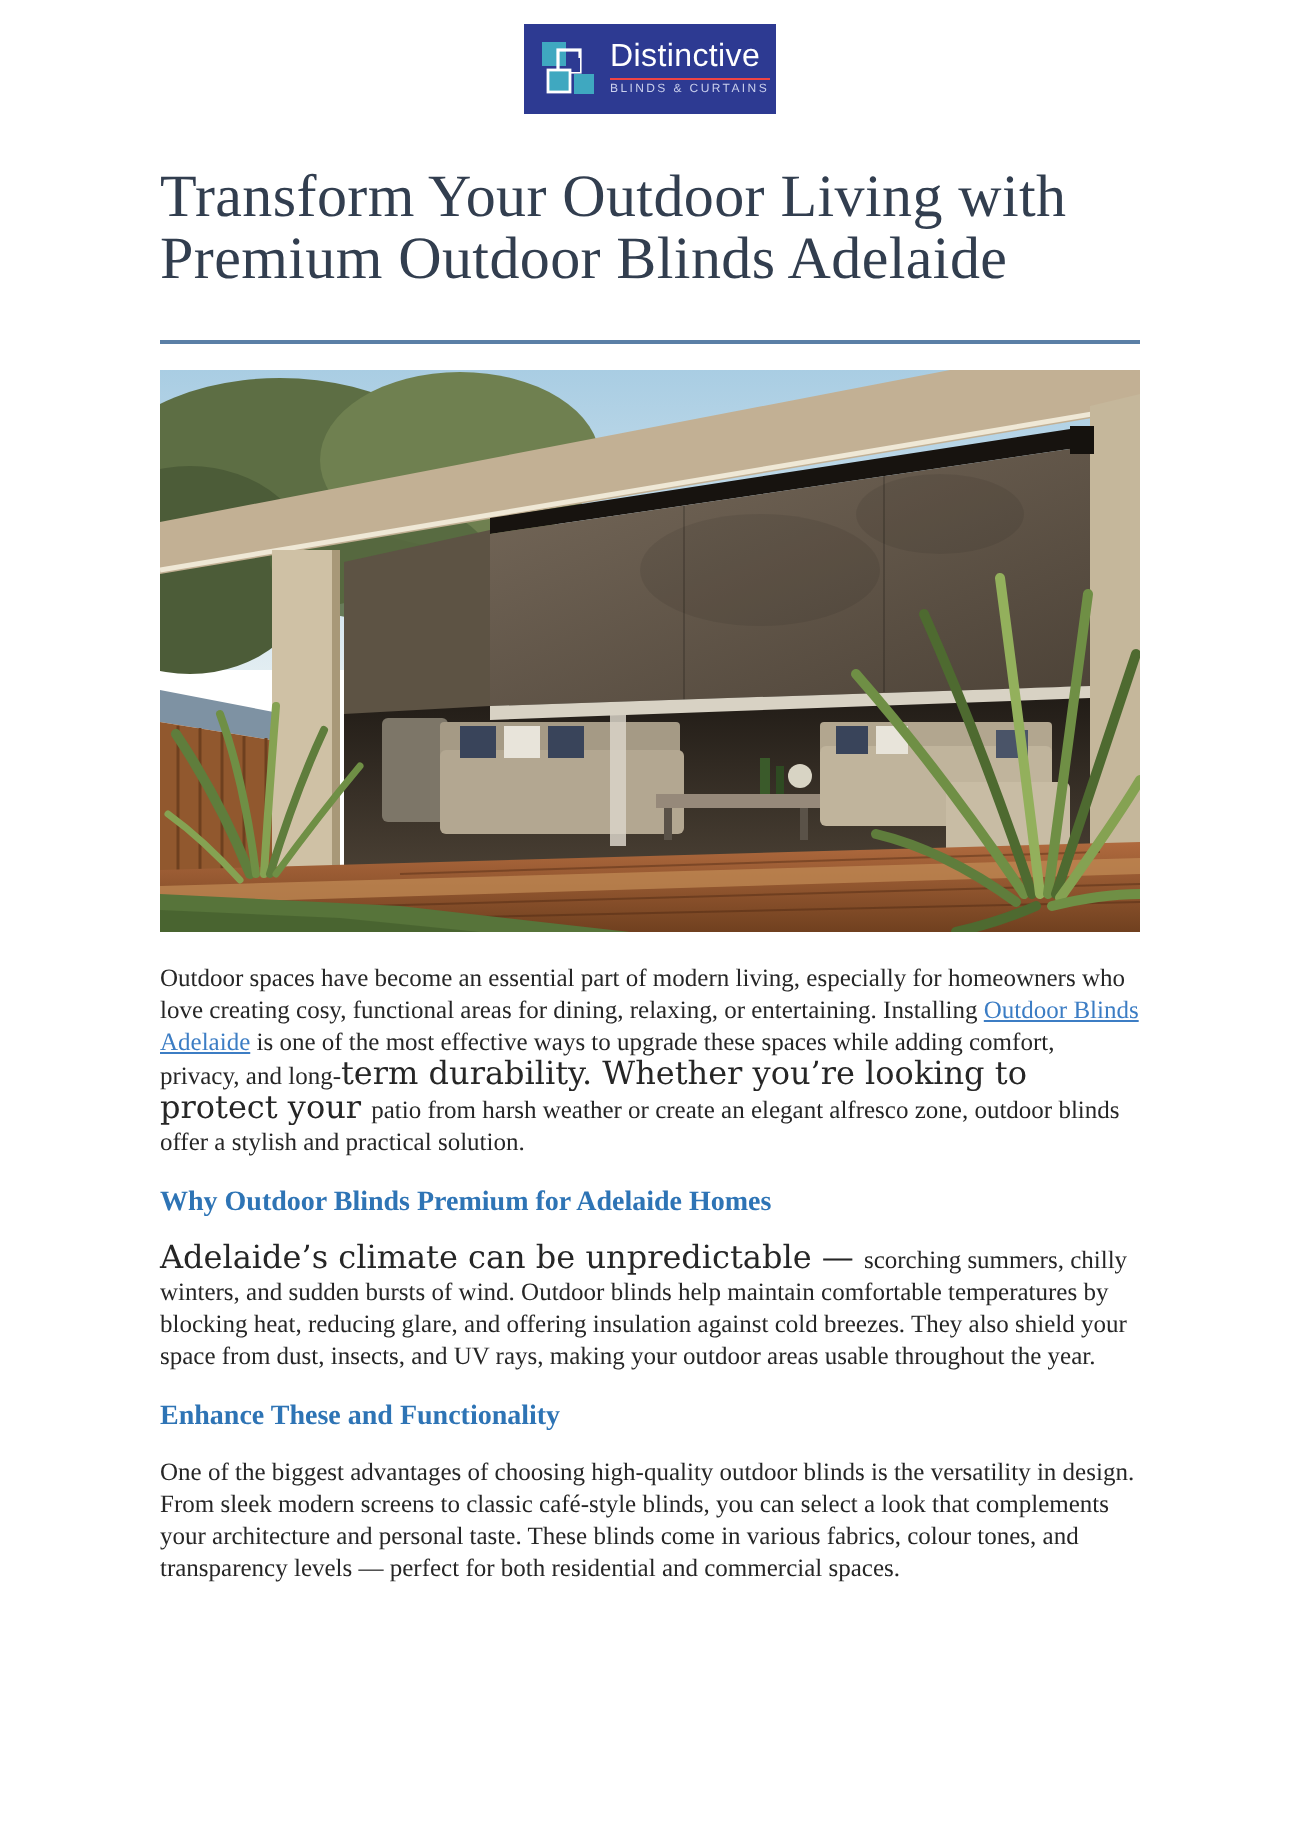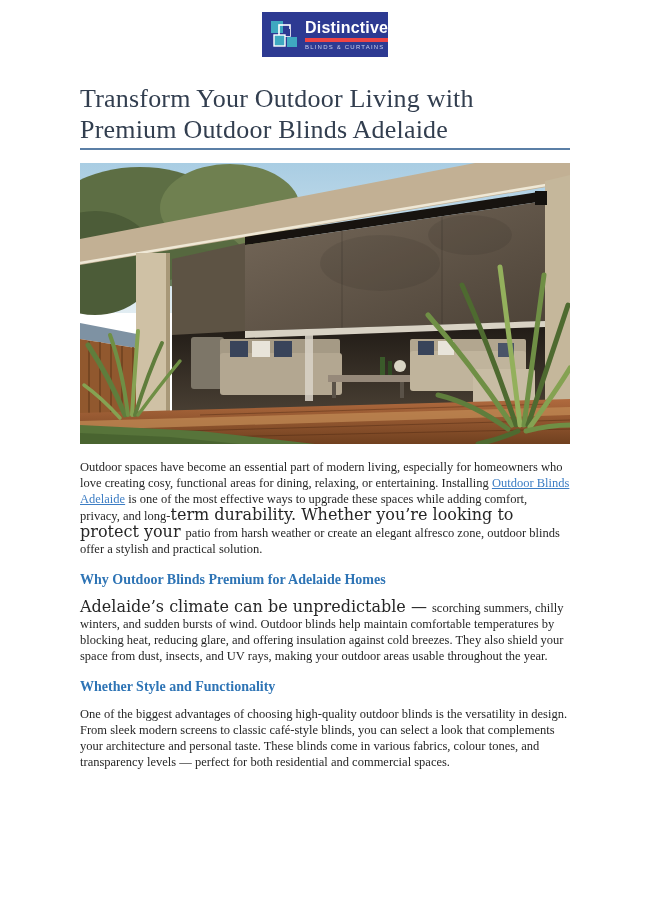--- a/index.html
+++ b/index.html
@@ -5,27 +5,27 @@
   html,body{margin:0;padding:0;background:#ffffff;}
   .page{position:relative;width:650px;height:920px;background:#fff;overflow:hidden;
         font-family:"Liberation Serif",serif;color:#262626;}
   
   .logo-bar{display:flex;justify-content:center;padding-top:12px;}
   .logo{width:126px;height:45px;background:#2D3A92;display:flex;align-items:center;
         gap:7px;padding:0 9px 0 8px;box-sizing:border-box;}
   .logo-icon{flex:0 0 auto;}
   .logo-text{display:flex;flex-direction:column;line-height:1;}
   .brand{color:#ffffff;font-family:"Liberation Sans",sans-serif;font-size:16px;
-         font-weight:700;letter-spacing:.2px;border-bottom:4px solid #ef4444;padding-bottom:2px;}
+         font-weight:400;letter-spacing:.2px;border-bottom:1px solid #ef4444;padding-bottom:2px;}
   .tagline{color:#c9cfec;font-family:"Liberation Sans",sans-serif;font-size:6px;
            letter-spacing:1.2px;margin-top:2px;white-space:nowrap;}
   
   .content{padding:0 80px;}
-  h1.title{font-size:26px;font-weight:400;color:#323E4F;line-height:31px;
-           margin:26px 0 0 0;padding-bottom:3px;border-bottom:2px solid #5B7FA6;
+  h1.title{font-size:30px;font-weight:400;color:#323E4F;line-height:31px;
+           margin:26px 0 0 0;padding-bottom:25px;border-bottom:2px solid #5B7FA6;
            letter-spacing:.2px;}
   figure.hero{margin:13px 0 0 0;width:490px;height:281px;padding:0;}
   figure.hero svg{display:block;}
   p.body{font-size:12.5px;line-height:16px;margin:15px 0 0 0;text-align:left;}
   h2.heading{color:#2E74B5;font-size:14px;line-height:18px;font-weight:700;margin:14px 0 0 0;}
   h2.heading + p.body{margin-top:10px;}
   .alt{font-family:"DejaVu Serif",serif;font-size:16px;}
   a.doc-link{color:#3C7DC4;text-decoration:underline;cursor:pointer;}
 </style>
 </head>
@@ -171,18 +171,18 @@
         </g>
       </svg>
     </figure>
 
     <p class="body"><span>Outdoor spaces have become an essential part of modern living, especially for homeowners who love creating cosy, functional areas for dining, relaxing, or entertaining. Installing </span><a class="doc-link">Outdoor Blinds Adelaide</a><span> is one of the most effective ways to upgrade these spaces while adding comfort, privacy, and long-</span><span class="alt">term durability. Whether you’re looking to protect your </span><span>patio from harsh weather or create an elegant alfresco zone, outdoor blinds offer a stylish and practical solution.</span></p>
 
     <h2 class="heading">Why Outdoor Blinds Premium for Adelaide Homes</h2>
 
     <p class="body"><span class="alt">Adelaide’s climate can be unpredictable — </span><span>scorching summers, chilly winters, and sudden bursts of wind. Outdoor blinds help maintain comfortable temperatures by blocking heat, reducing glare, and offering insulation against cold breezes. They also shield your space from dust, insects, and UV rays, making your outdoor areas usable throughout the year.</span></p>
 
-    <h2 class="heading">Whether Style and Functionality</h2>
+    <h2 class="heading">Enhance These and Functionality</h2>
 
     <p class="body">One of the biggest advantages of choosing high-quality outdoor blinds is the versatility in design. From sleek modern screens to classic café-style blinds, you can select a look that complements your architecture and personal taste. These blinds come in various fabrics, colour tones, and transparency levels — perfect for both residential and commercial spaces.</p>
 
   </div>
 </div>
 
 </body></html>

